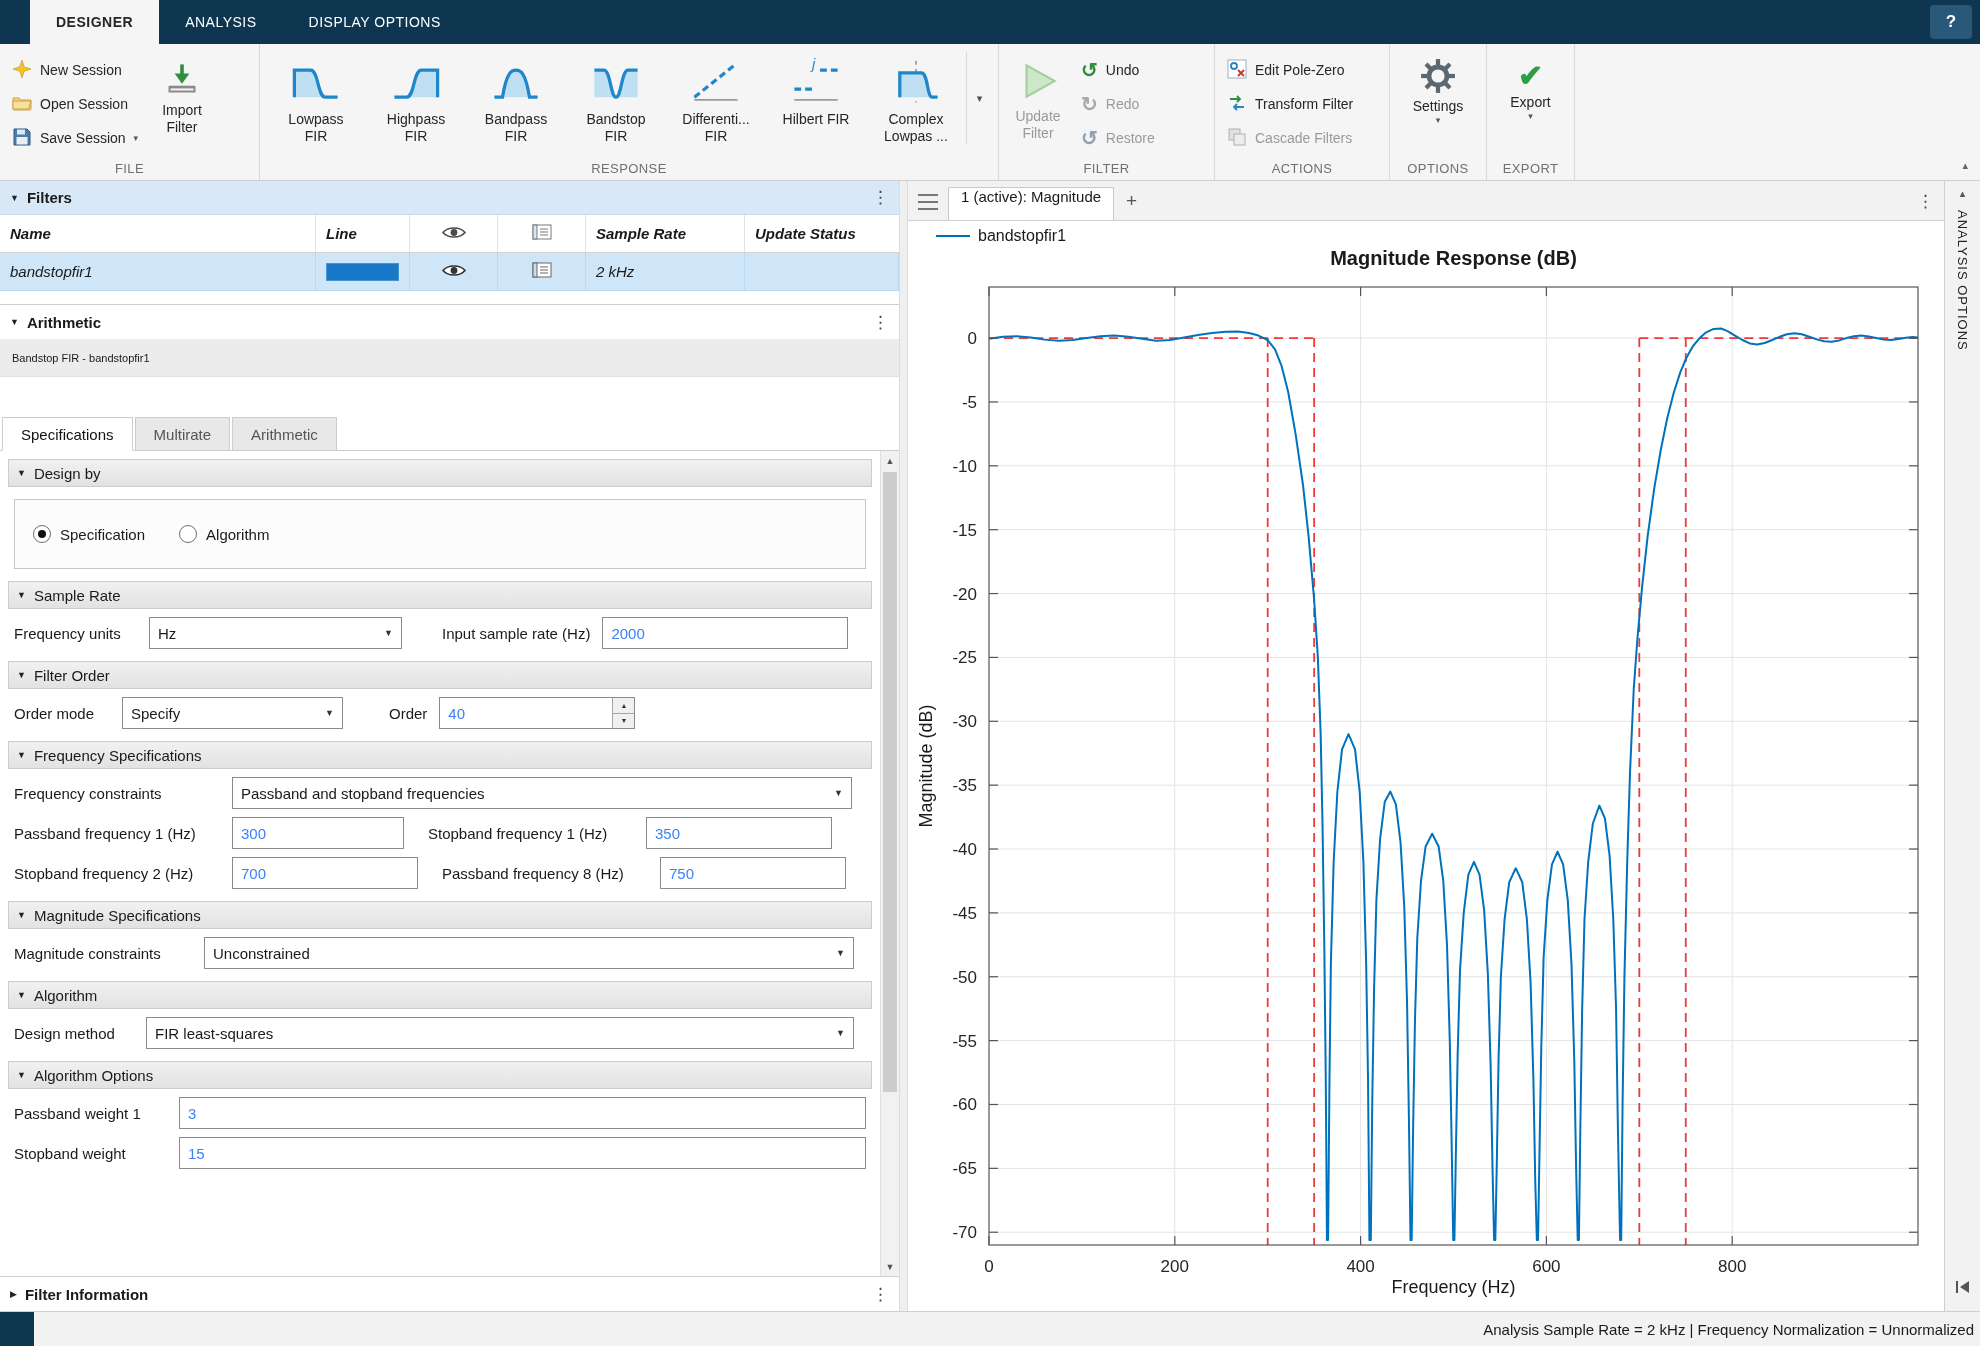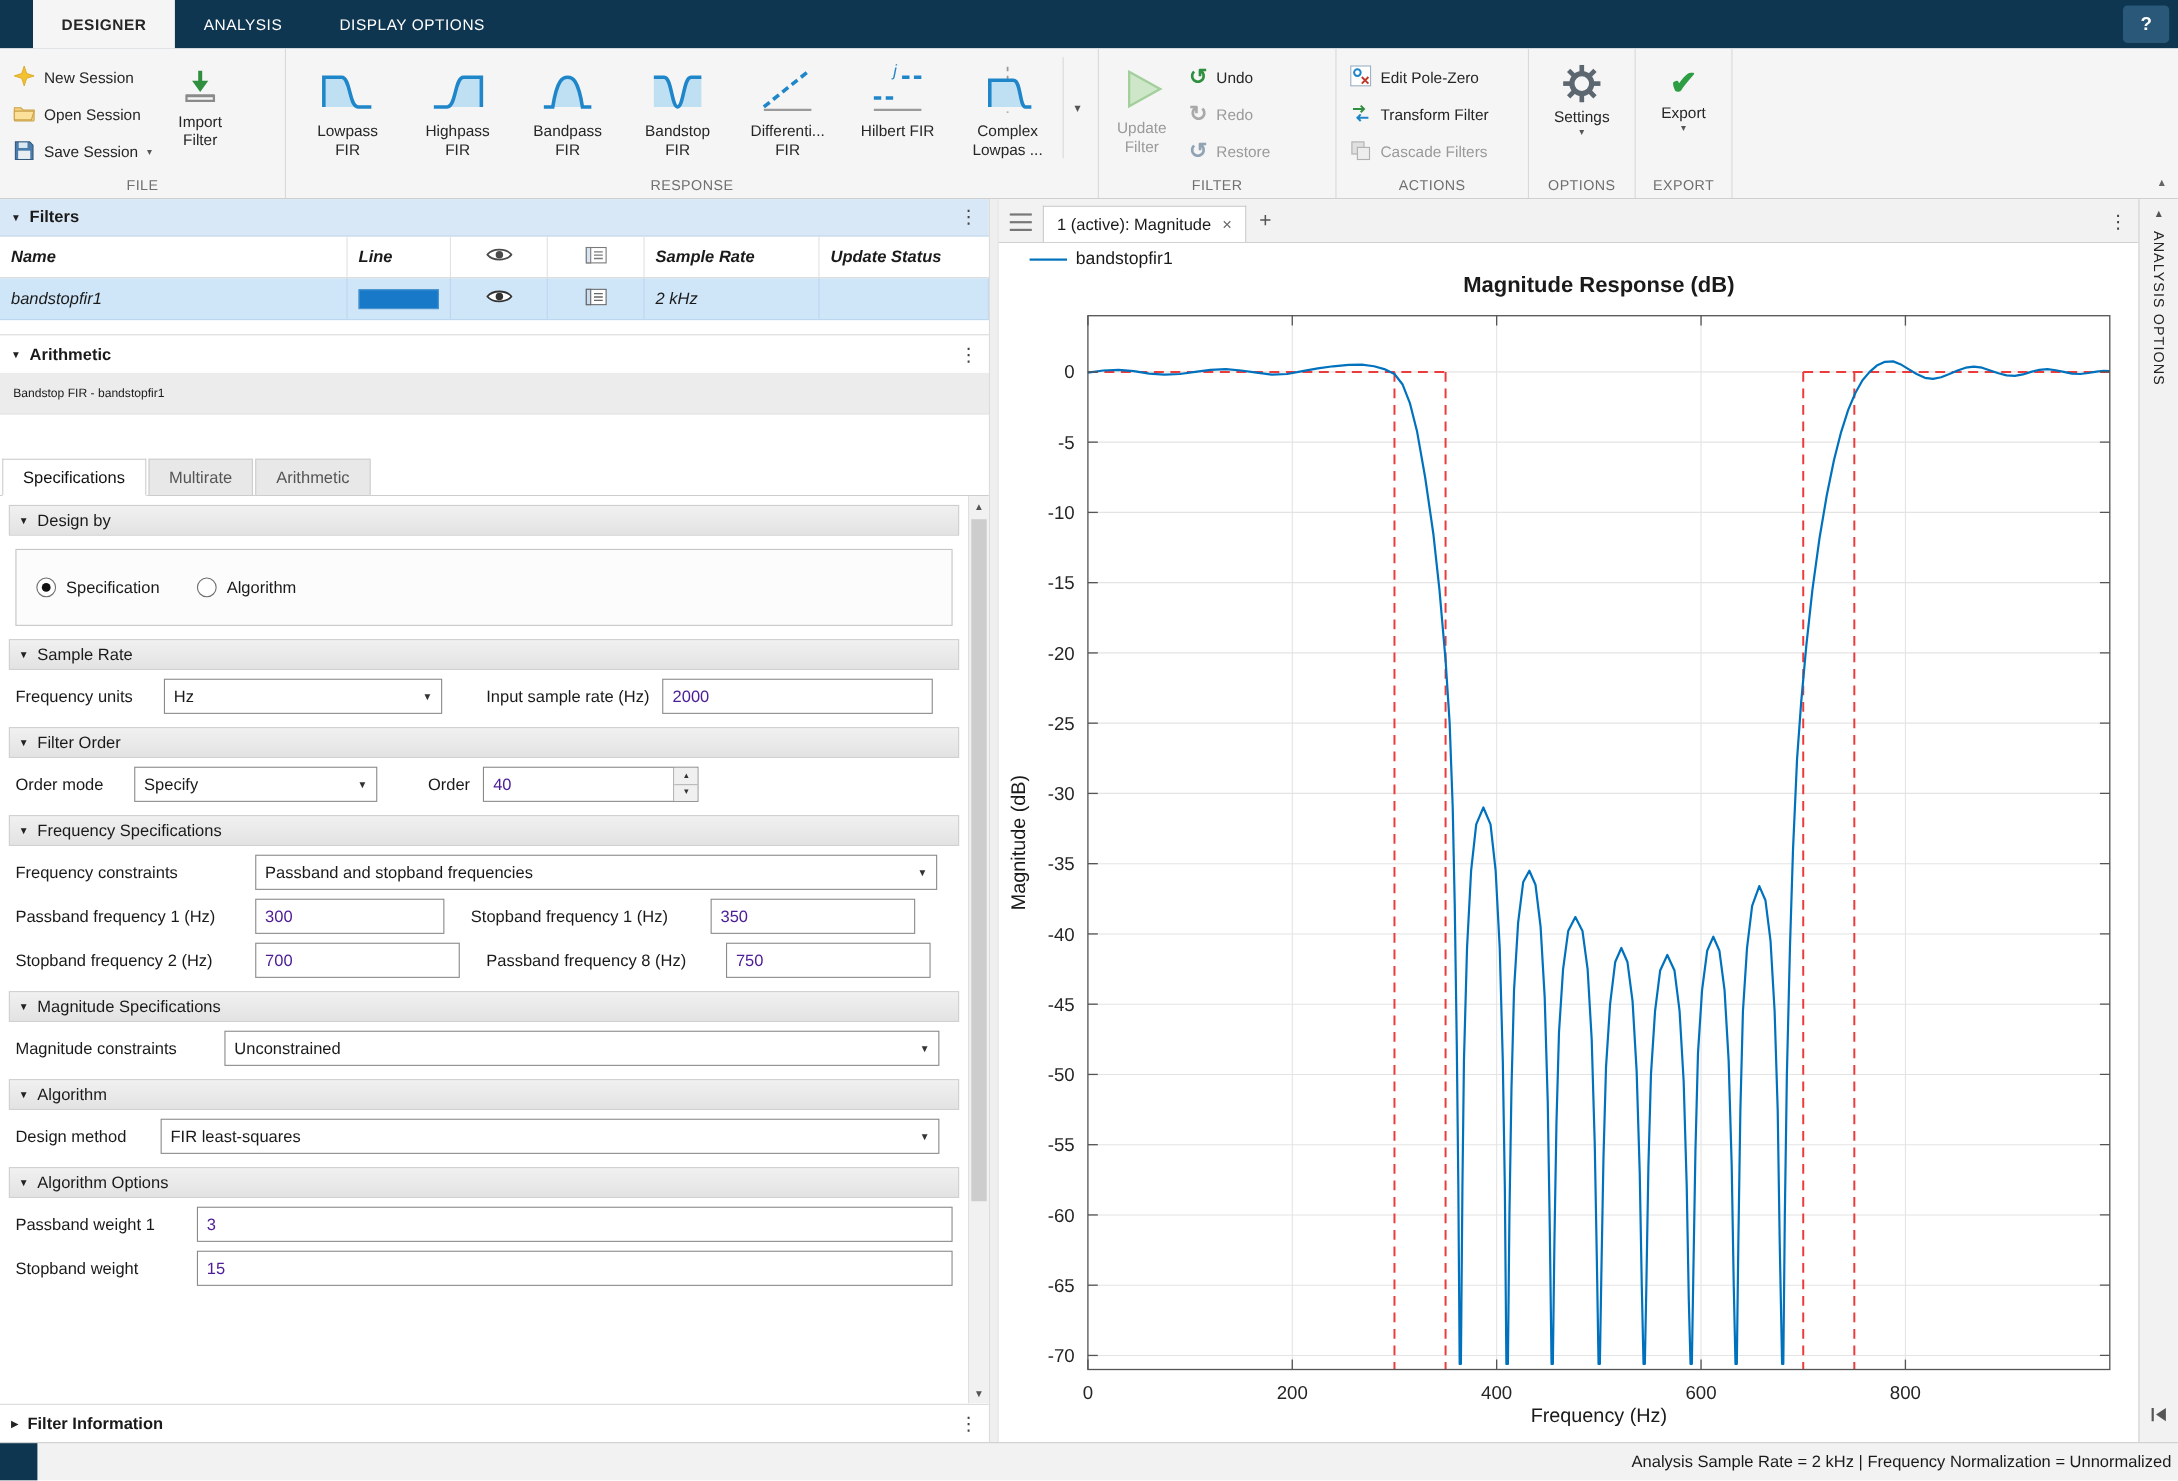--- a/index.html
+++ b/index.html
@@ -50,42 +50,42 @@
   .ptab.active{background:#fff;color:#111;border-bottom-color:#fff;}
 
   .form{flex:1;position:relative;overflow:hidden;background:#fff;}
   .form-inner{margin-right:19px;padding-top:4px;}
   .sechead{height:28px;margin:12px 8px 8px 8px;background:linear-gradient(#f1f1f1,#e2e2e2);border:1px solid #cdcdcd;display:flex;align-items:center;padding:0 8px;gap:8px;font-size:15px;color:#1a1a1a;cursor:pointer;}
   .sechead.first{margin-top:4px;}
   .frow{display:flex;align-items:center;margin:0 14px 8px 14px;font-size:15px;white-space:nowrap;}
   .flabel{color:#1a1a1a;}
   .dd{height:32px;border:1px solid #8a8a8a;background:#fff;display:flex;align-items:center;justify-content:space-between;padding:0 8px;gap:8px;cursor:pointer;}
   .dd .arr{font-size:9px;color:#333;}
-  input.tin{height:32px;border:1px solid #8a8a8a;padding:0 8px;font-size:15px;font-family:inherit;color:#4c1d95;background:#fff;}
+  input.tin{height:32px;border:1px solid #8a8a8a;padding:0 8px;font-size:15px;font-family:inherit;color:#3b82f6;background:#fff;}
   .radio-box{margin:12px 14px;height:70px;border:1px solid #c6c6c6;background:#fcfcfc;display:flex;align-items:center;padding:0 18px;gap:34px;}
   .radio{display:flex;align-items:center;gap:9px;cursor:pointer;}
   .rdot{width:18px;height:18px;border:1px solid #6f6f6f;border-radius:50%;background:#fff;position:relative;flex:none;}
   .radio.sel .rdot::after{content:"";position:absolute;left:4px;top:4px;right:4px;bottom:4px;background:#111;border-radius:50%;}
   .spin{position:relative;width:196px;height:32px;}
   .spin input{width:100%;padding-right:26px;}
   .spin-btns{position:absolute;right:1px;top:1px;bottom:1px;width:22px;display:flex;flex-direction:column;border-left:1px solid #a5a5a5;}
   .spin-btns div{flex:1;background:#f0f0f0;display:flex;align-items:center;justify-content:center;font-size:7px;color:#333;cursor:pointer;}
   .spin-btns div:first-child{border-bottom:1px solid #a5a5a5;}
   .vscroll{position:absolute;right:0;top:0;bottom:0;width:19px;background:#f1f1f1;border-left:1px solid #e0e0e0;}
   .varrow{height:19px;display:flex;align-items:center;justify-content:center;font-size:9px;color:#555;cursor:pointer;}
   .varrow.bottom{position:absolute;bottom:0;left:0;right:0;}
   .vthumb{position:absolute;top:21px;left:2px;right:2px;height:620px;background:#cdcdcd;cursor:grab;}
   .fi-footer{height:35px;border-top:1px solid #cfcfcf;display:flex;align-items:center;padding:0 10px;flex:none;background:#fff;}
 
   
   .right-panel{position:absolute;top:181px;left:908px;width:1036px;height:1130px;background:#fff;display:flex;flex-direction:column;}
   .plot-tabbar{height:40px;background:#f2f2f2;border-bottom:1px solid #d0d0d0;display:flex;align-items:flex-end;padding-left:8px;position:relative;flex:none;}
   .burger{width:20px;height:16px;margin:0 10px 10px 2px;display:flex;flex-direction:column;justify-content:space-between;cursor:pointer;}
   .burger span{height:2px;background:#777;}
-  .plot-tab{height:33px;background:#fff;border:1px solid #c9c9c9;border-bottom:none;display:flex;align-items:center;padding:0 12px;gap:10px;font-size:15px;color:#1a1a1a;cursor:pointer;}
+  .plot-tab{height:33px;background:#fff;border:1px solid #c9c9c9;border-bottom:none;display:flex;align-items:center;padding:0 12px;gap:10px;font-size:15px;color:#1a1a1a;cursor:pointer;flex-direction:column;}
   .tab-close{color:#666;font-size:15px;cursor:pointer;}
   .newtab{margin:0 0 8px 12px;font-size:19px;color:#555;cursor:pointer;}
   .plot-kebab{position:absolute;right:10px;top:10px;color:#444;font-size:17px;cursor:pointer;}
   .plot-area{flex:1;position:relative;background:#fff;}
   .legend{position:absolute;left:28px;top:6px;display:flex;align-items:center;gap:8px;font-size:16px;color:#1a1a1a;z-index:2;}
   .lsample{width:34px;height:0;border-top:2px solid #0072BD;}
   #chart-svg{position:absolute;left:0;top:0;width:1036px;height:1090px;}
 
   
   .side-strip{position:absolute;top:181px;left:1944px;width:36px;height:1130px;background:#f2f2f2;border-left:1px solid #d0d0d0;display:flex;flex-direction:column;align-items:center;padding-top:6px;}

